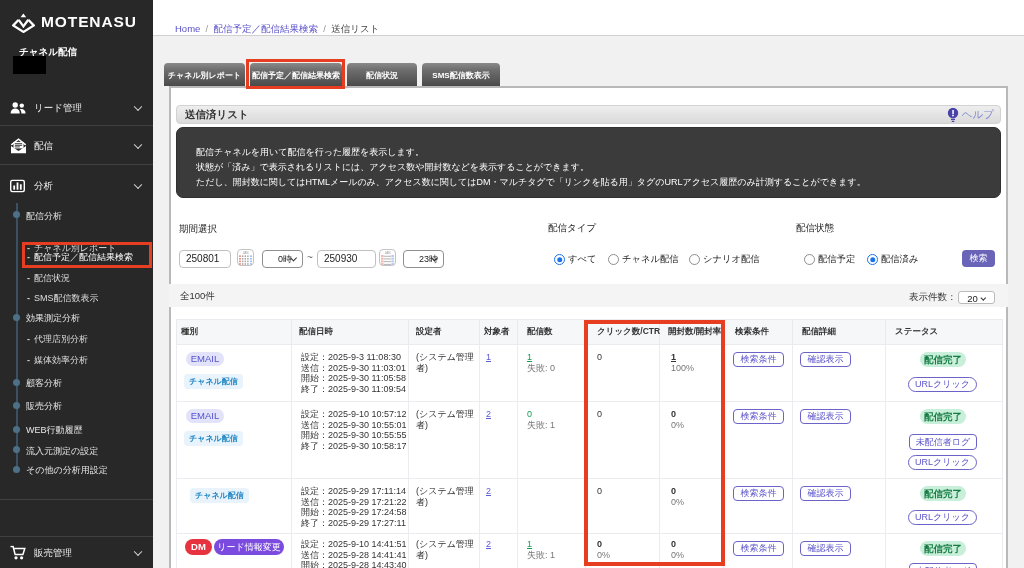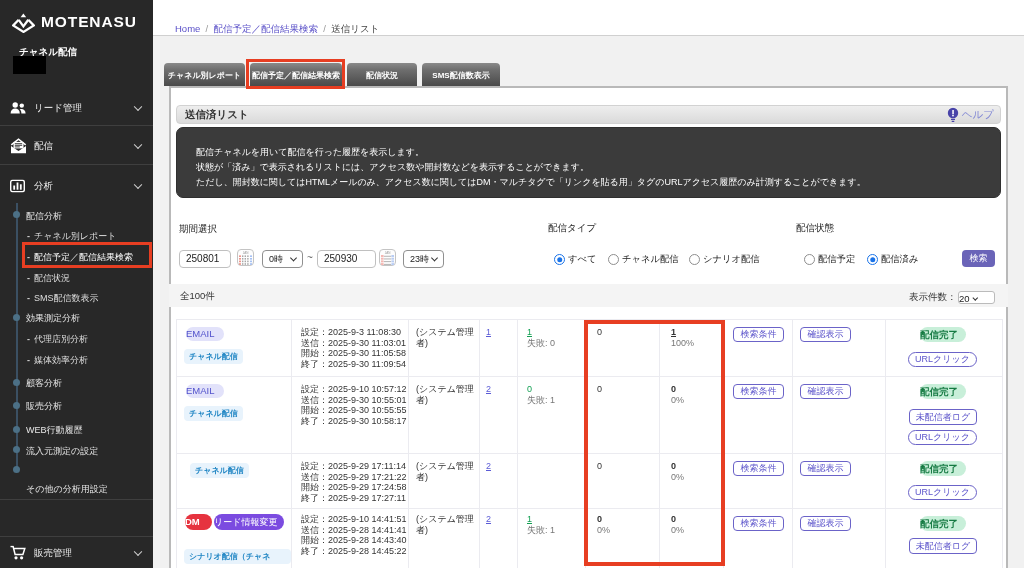--- a/index.html
+++ b/index.html
@@ -27,34 +27,34 @@
 .tab{position:absolute;top:63px;height:23px;background:linear-gradient(#8a8a8a,#6e6e6e 30%,#4a4a4a);border-radius:4px 4px 0 0;color:#fff;font-size:8px;font-weight:bold;text-align:center;line-height:26px;z-index:3}
 
 #panel{position:absolute;left:169px;top:86px;width:839px;height:482px;background:#fff;border:2px solid #b9b9b9;border-bottom:none;z-index:1}
 #hdrbar{position:absolute;left:5px;top:17px;width:825px;height:19px;background:linear-gradient(#eee,#dadada);border-radius:4px;border:1px solid #d2d2d2}
 #hdrbar .ttl{position:absolute;left:8px;top:50%;transform:translateY(-50%);font-size:10.5px;font-weight:bold;color:#333}
 #hdrbar .help{position:absolute;right:6px;top:50%;transform:translateY(-50%);font-size:10.5px;color:#8288d4;display:flex;align-items:center}
 #darkbox{position:absolute;left:5px;top:39px;width:825px;height:71px;background:#3b3b3b;border:1px solid #2f2f2f;border-radius:7px;color:#fff;font-size:9px;line-height:15px;padding:17px 0 0 19px}
 
 .flabel{position:absolute;font-size:9.5px;font-weight:normal;color:#222}
 .finput{position:absolute;height:18px;border:1px solid #c0c0c0;border-radius:4px;background:#fff;font-size:10px;color:#222;font-family:"Liberation Sans",sans-serif;padding-left:6px;line-height:16px}
-.fselect{position:absolute;height:18px;border:1px solid #909090;border-radius:4px;background:#fff;font-size:9px;color:#222;line-height:16px;padding-left:6px}
+.fselect{position:absolute;height:18px;border:1px solid #909090;border-radius:4px;background:#fff;font-size:9px;color:#222;line-height:16px;padding-left:15px}
 .fselect .sv{position:absolute;right:6px;top:50%;width:5px;height:5px;border-right:1.6px solid #333;border-bottom:1.6px solid #333;transform:translateY(-72%) rotate(45deg)}
 .radio{position:absolute;display:flex;align-items:center;font-size:9.3px;color:#222}
 .rc{width:11px;height:11px;border-radius:50%;border:1.1px solid #8e8e8e;background:#fff;margin-right:3px}
 .rc.on{border:1.6px solid #1a73e8;position:relative}
 .rc.on::after{content:"";position:absolute;left:50%;top:50%;width:5.5px;height:5.5px;border-radius:50%;background:#1a73e8;transform:translate(-50%,-50%)}
 #searchbtn{position:absolute;left:962px;top:250px;width:33px;height:17px;background:#6a64b8;border-radius:4px;color:#fff;font-size:9px;text-align:center;line-height:17px;z-index:2}
 #countbar{position:absolute;left:169px;top:284px;width:839px;height:23px;background:#f4f4f4;z-index:2}
 
 #tbl{position:absolute;left:176px;top:319px;width:826px;border-collapse:collapse;table-layout:fixed;background:#fff;z-index:2;font-size:9px;color:#333}
 #tbl th{background:#f6f7f9;font-weight:bold;text-align:left;font-size:8.5px;color:#333;padding:0 0 0 4px;height:23px;border:1px solid #e9e9ee;white-space:nowrap}
 #tbl td{border:1px solid #ebebf0;vertical-align:top;padding:7px 0 0 4px}
 #tbl tr{height:57px}
-.pill{display:inline-block;border-radius:8px;text-align:left}
+.pill{display:inline-block;border-radius:8px;text-align:center}
 .p-email{background:#e2e2fa;color:#5353cc;font-size:9.5px;width:38px;height:14px;line-height:14px}
 .p-chan{background:#e8f3fc;color:#2186c4;font-size:8px;font-weight:bold;padding:0 5px;height:15px;line-height:15px;border-radius:4px}
 .p-dm{background:#e6333f;color:#fff;font-size:9.5px;font-weight:bold;width:27px;height:16px;line-height:16px}
 .p-lead{background:#7b4be0;color:#fff;font-size:9px;width:70px;height:16px;line-height:16px}
 .p-done{background:#c8efd9;color:#157a42;font-size:9.5px;font-weight:bold;width:46px;height:15px;line-height:15px}
 .btn{display:inline-block;border:1.3px solid #6b63c8;color:#5d55cb;background:#fff;border-radius:4px;font-size:9px;text-align:center}
 .btn.rnd{border-radius:8px}
 .lnk-p{color:#5b5bd6;text-decoration:underline}
 .lnk-g{color:#13a053;text-decoration:underline}
 .grey{color:#777}
@@ -106,38 +106,38 @@
         <rect x="3.3" y="6" width="1.8" height="4.2" fill="#fff"></rect>
         <rect x="6.6" y="3" width="1.8" height="7.2" fill="#fff"></rect>
         <rect x="9.9" y="4.8" width="1.8" height="5.4" fill="#fff"></rect>
       </svg>
     <span class="txt">分析</span>
       <span class="chev"></span>
   </div>
   <div id="treeline" style="top:203px;height:266px"></div>
   <div class="bullet" style="top:211px"></div>
     <div class="bitem" style="top:209.5px">配信分析</div>
-  <div class="sitem" style="top:230px"><span class="dash">-</span>チャネル別レポート</div>
+  <div class="sitem" style="top:242px"><span class="dash">-</span>チャネル別レポート</div>
   <div class="sitem" style="top:250.5px;color:#fff"><span class="dash">-</span>配信予定／配信結果検索</div>
   <div class="sitem" style="top:271.5px"><span class="dash">-</span>配信状況</div>
   <div class="sitem" style="top:292px"><span class="dash">-</span>SMS配信数表示</div>
   <div class="bullet" style="top:313.5px"></div>
     <div class="bitem" style="top:312px">効果測定分析</div>
   <div class="sitem" style="top:333px"><span class="dash">-</span>代理店別分析</div>
   <div class="sitem" style="top:354px"><span class="dash">-</span>媒体効率分析</div>
   <div class="bullet" style="top:378.5px"></div>
     <div class="bitem" style="top:377px">顧客分析</div>
   <div class="bullet" style="top:401.5px"></div>
     <div class="bitem" style="top:400px">販売分析</div>
   <div class="bullet" style="top:425.5px"></div>
     <div class="bitem" style="top:424px">WEB行動履歴</div>
   <div class="bullet" style="top:446px"></div>
     <div class="bitem" style="top:444.5px">流入元測定の設定</div>
   <div class="bullet" style="top:465.5px"></div>
-    <div class="bitem" style="top:483px">その他の分析用設定</div>
+    <div class="bitem" style="top:464px">その他の分析用設定</div>
   <div class="sep" style="top:499px"></div>
   <div class="sep" style="top:536px"></div>
   <div class="mitem" style="top:541px;height:24px">
     <svg class="ic" width="16" height="15" viewBox="0 0 16 15">
         <path d="M0.5 1h2.6l2 8h7.8l1.9-6H4.3" fill="none" stroke="#fff" stroke-width="1.5"></path>
         <circle cx="6" cy="12.3" r="1.6" fill="#fff"></circle>
         <circle cx="11.6" cy="12.3" r="1.6" fill="#fff"></circle>
       </svg>
     <span class="txt">販売管理</span>
       <span class="chev"></span>
@@ -233,37 +233,49 @@
 <div class="radio" style="left:554px;top:253px;z-index:2"><span class="rc on"></span>すべて</div>
 <div class="radio" style="left:608px;top:253px;z-index:2"><span class="rc"></span>チャネル配信</div>
 <div class="radio" style="left:689px;top:253px;z-index:2"><span class="rc"></span>シナリオ配信</div>
 <div class="radio" style="left:804px;top:253px;z-index:2"><span class="rc"></span>配信予定</div>
 <div class="radio" style="left:867px;top:253px;z-index:2"><span class="rc on"></span>配信済み</div>
 <div id="searchbtn">検索</div>
 
 <div id="countbar">
   <span class="abs" style="left:11px;top:6px;font-size:9.5px;color:#333">全100件</span>
   <span class="abs" style="left:740px;top:7px;font-size:9.5px;color:#333">表示件数：</span>
-  <span class="abs" style="left:789px;top:7px;width:37px;height:13px;border:1px solid #bbb;border-radius:3px;background:#fff;font-size:9.5px;color:#222;line-height:13px">20<span style="display:inline-block;width:4px;height:4px;border-right:1.4px solid #333;border-bottom:1.4px solid #333;transform:rotate(45deg) translate(-2px,-1px);margin-left:4px"></span></span>
+  <span class="abs" style="left:789px;top:7px;width:37px;height:13px;border:1px solid #bbb;border-radius:3px;background:#fff;font-size:9.5px;color:#222;text-align:center;line-height:13px">20<span style="display:inline-block;width:4px;height:4px;border-right:1.4px solid #333;border-bottom:1.4px solid #333;transform:rotate(45deg) translate(-2px,-1px);margin-left:4px"></span></span>
 </div>
 
 <table id="tbl">
   <colgroup>
       <col style="width:115px">
       <col style="width:117px">
       <col style="width:71px">
       <col style="width:38px">
       <col style="width:68px">
       <col style="width:74px">
       <col style="width:64px">
       <col style="width:69px">
       <col style="width:93px">
       <col style="width:117px">
     </colgroup>
   <tbody>
+      <tr style="height:25px">
+        <th>種別</th>
+        <th style="padding-left:7px">配信日時</th>
+        <th style="padding-left:7px">設定者</th>
+        <th>対象者</th>
+        <th style="padding-left:9px">配信数</th>
+        <th style="padding-left:11px">クリック数/CTR</th>
+        <th style="padding-left:8px">開封数/開封率</th>
+        <th style="padding-left:11px">検索条件</th>
+        <th style="padding-left:9px">配信詳細</th>
+        <th style="padding-left:9px">ステータス</th>
+      </tr>
 
   <tr style="height:57px">
     <td><span class="pill p-email" style="margin:0 0 0 5px">EMAIL</span><br><span class="pill p-chan" style="margin:8px 0 0 3px">チャネル配信</span></td>
     <td style="padding-left:9px">
           <div class="dt">設定：2025-9-3 11:08:30<br>送信：2025-9-30 11:03:01<br>開始：2025-9-30 11:05:58<br>終了：2025-9-30 11:09:54</div>
         </td>
     <td style="padding-left:7px">
           <div class="dt" style="white-space:normal">(システム管理者)</div>
         </td>
     <td style="padding-left:6px"><span class="lnk-p">1</span></td>

